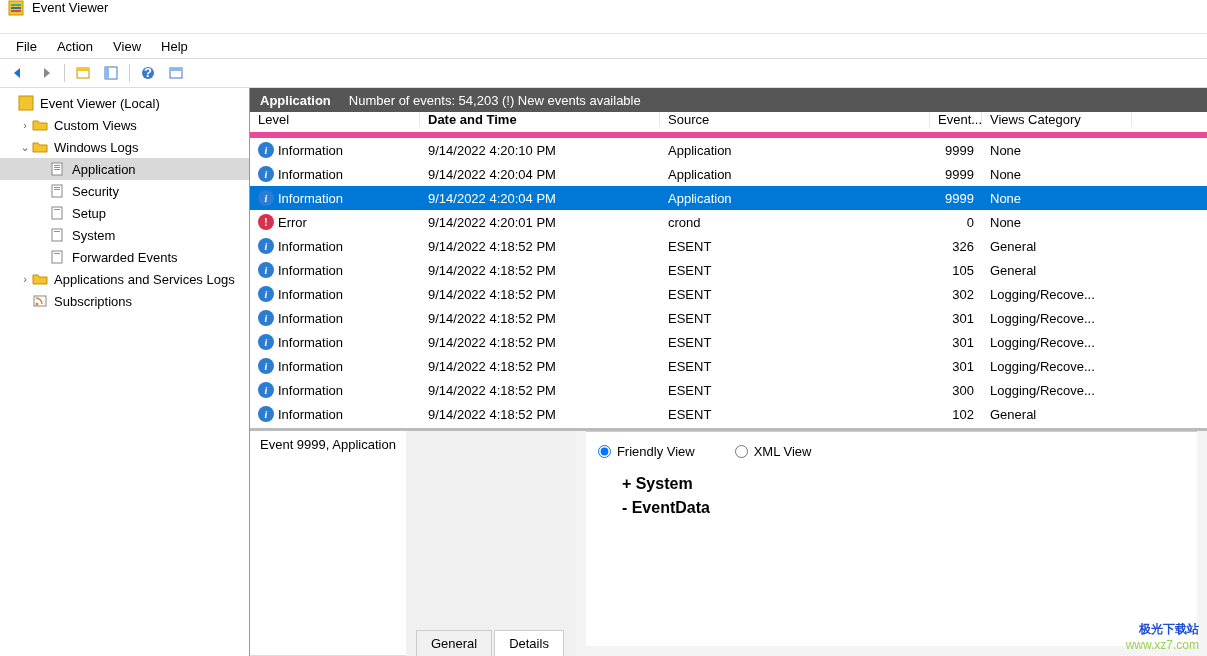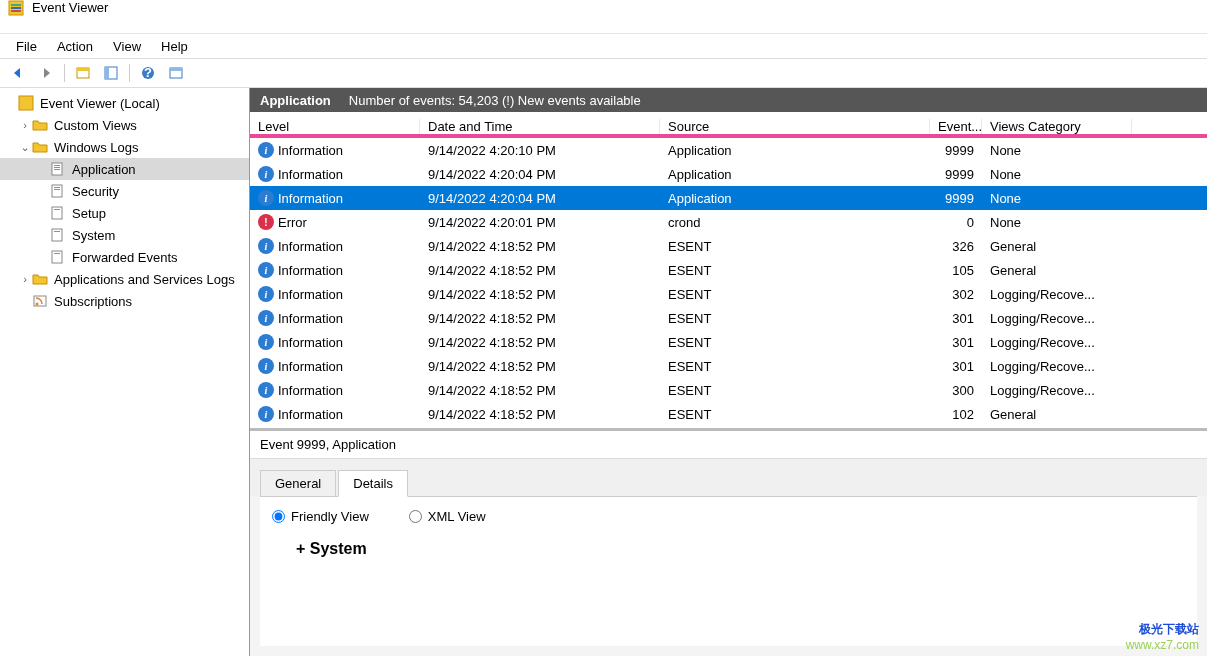--- a/index.html
+++ b/index.html
@@ -33,40 +33,40 @@
 .ind0 { } .ind1 { padding-left: 18px; } .ind2 { padding-left: 36px; }
 
 
 .right { flex: 1; display: flex; flex-direction: column; min-width: 0; }
 
 
 .log-header { height: 24px; background: #565656; color: #fff; display: flex; align-items: center; padding: 0 10px; gap: 18px; }
 .log-header .log-name { font-weight: bold; }
 
 
-.list-header { height: 26px; display: flex; align-items: flex-end; border-bottom: 4px solid #ec4899; background: #fff; }
+.list-header { height: 26px; display: flex; align-items: flex-start; border-bottom: 6px solid #ec4899; background: #fff; }
 .list-header .col { padding: 0 8px; border-right: 1px solid #e8e8e8; color: #000; }
-.col-level { width: 170px; } .col-date { width: 240px; } .col-source { width: 270px; } .col-event { width: 52px; text-align: right; } .col-task { width: 150px; }
+.col-level { width: 170px; } .col-date { width: 240px; font-weight: bold; } .col-source { width: 270px; } .col-event { width: 52px; text-align: right; } .col-task { width: 150px; }
 
 
 .event-list { flex: 0 0 auto; height: 290px; overflow-y: scroll; background: #fff; }
 .event-row { height: 24px; display: flex; align-items: center; }
 .event-row.selected { background: #0078d7; color: #fff; }
 .event-row .cell { padding: 0 8px; overflow: hidden; text-overflow: ellipsis; white-space: nowrap; }
 .event-row .c-level { width: 170px; display: flex; align-items: center; gap: 4px; }
 .event-row .c-date { width: 240px; }
 .event-row .c-source { width: 270px; }
 .event-row .c-event { width: 52px; text-align: right; }
 .event-row .c-task { width: 150px; }
 .level-icon { width: 16px; height: 16px; border-radius: 50%; display: inline-flex; align-items: center; justify-content: center; font-size: 10px; font-weight: bold; color: #fff; }
 .level-info { background: #2c7cd1; } .level-info::after { content: "i"; font-style: italic; font-family: Georgia, serif; }
 .level-error { background: #d9304c; } .level-error::after { content: "!"; }
 
 
-.details { flex: 1; border-top: 3px solid #bbb; background: #f4f4f4; display: flex; flex-direction: column; }
+.details { flex: 1; border-top: 3px solid #bbb; background: #f4f4f4; display: flex; }
 .details-title { padding: 6px 10px; color: #000; background: #fff; border-bottom: 1px solid #dcdcdc; }
 .tab-strip { display: flex; align-items: flex-end; padding: 10px 10px 0 10px; background: #f0f0f0; }
 .tab { padding: 5px 14px; border: 1px solid #ccc; border-bottom: none; background: #f0f0f0; margin-right: 2px; cursor: default; }
 .tab.active { background: #fff; border-bottom: 1px solid #fff; position: relative; top: 1px; }
 .tab-body { flex: 1; background: #fff; border-top: 1px solid #ccc; margin: 0 10px 10px 10px; padding: 12px; overflow: auto; display: flex; flex-direction: column; gap: 16px; }
 .radio-row { display: flex; gap: 40px; align-items: center; }
 .radio-row label { display: flex; align-items: center; gap: 6px; }
 .xml-block { margin-left: 24px; }
 .xml-line { font-weight: bold; font-size: 16px; margin-bottom: 6px; }
 .xml-text { margin-left: 160px; font-size: 14px; color: #000; }
@@ -391,20 +391,21 @@
               <input type="radio" name="viewmode" checked="" style="">
               <span>Friendly View</span>
             </label>
           <label>
               <input type="radio" name="viewmode" style="">
               <span>XML View</span>
             </label>
         </div>
         <div class="xml-block">
           <div class="xml-line">+  System</div>
+          <div class="xml-line">-  EventData</div>
         </div>
       </div>
     </div>
   </div>
 </div>
 
 <div class="watermark">
   <div class="w1">极光下载站</div>
   <div class="w2">www.xz7.com</div>
 </div>

